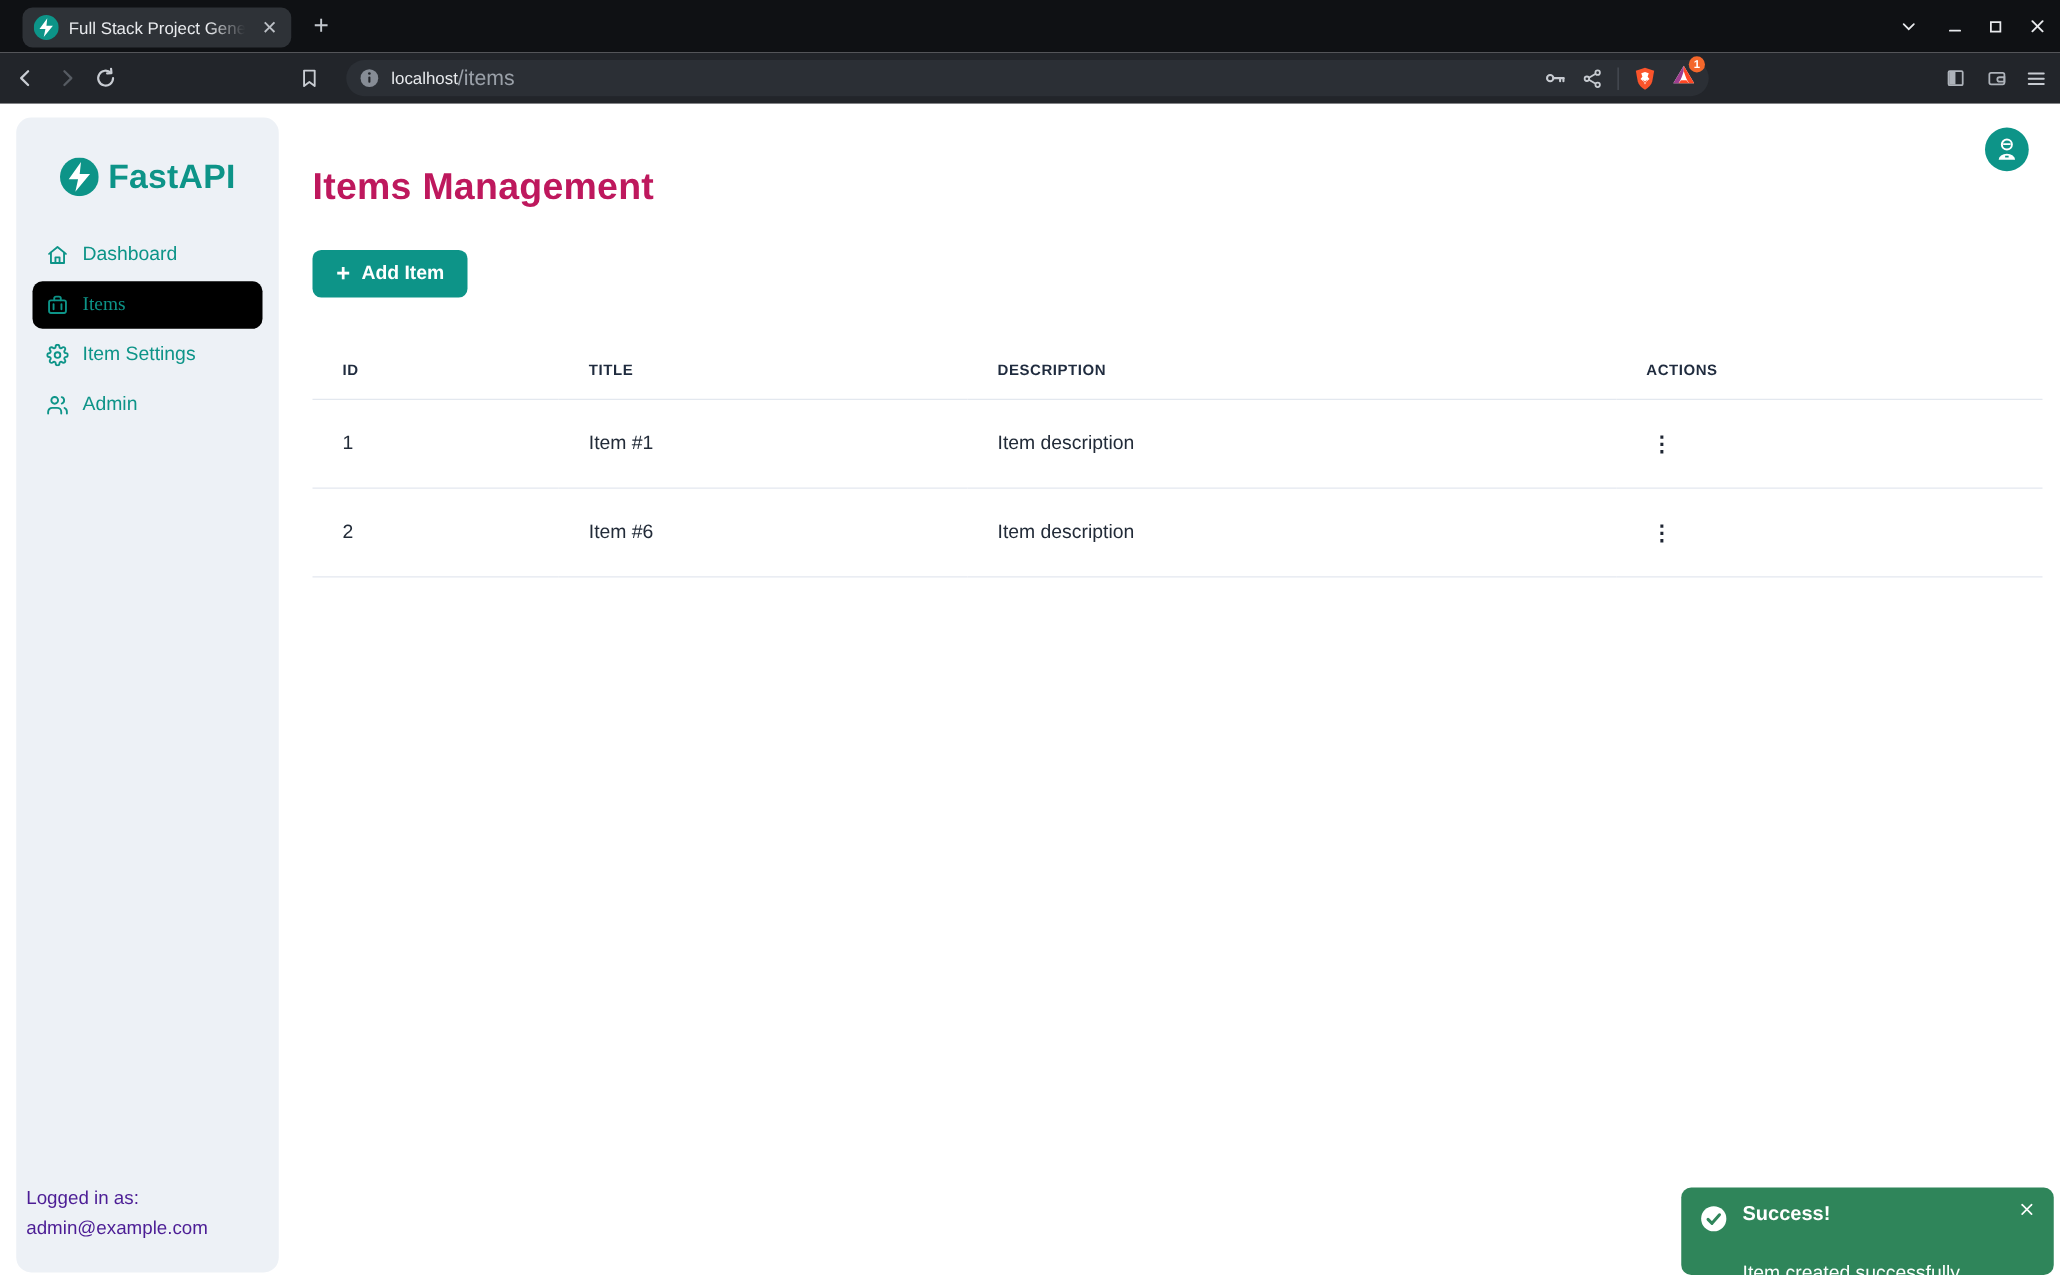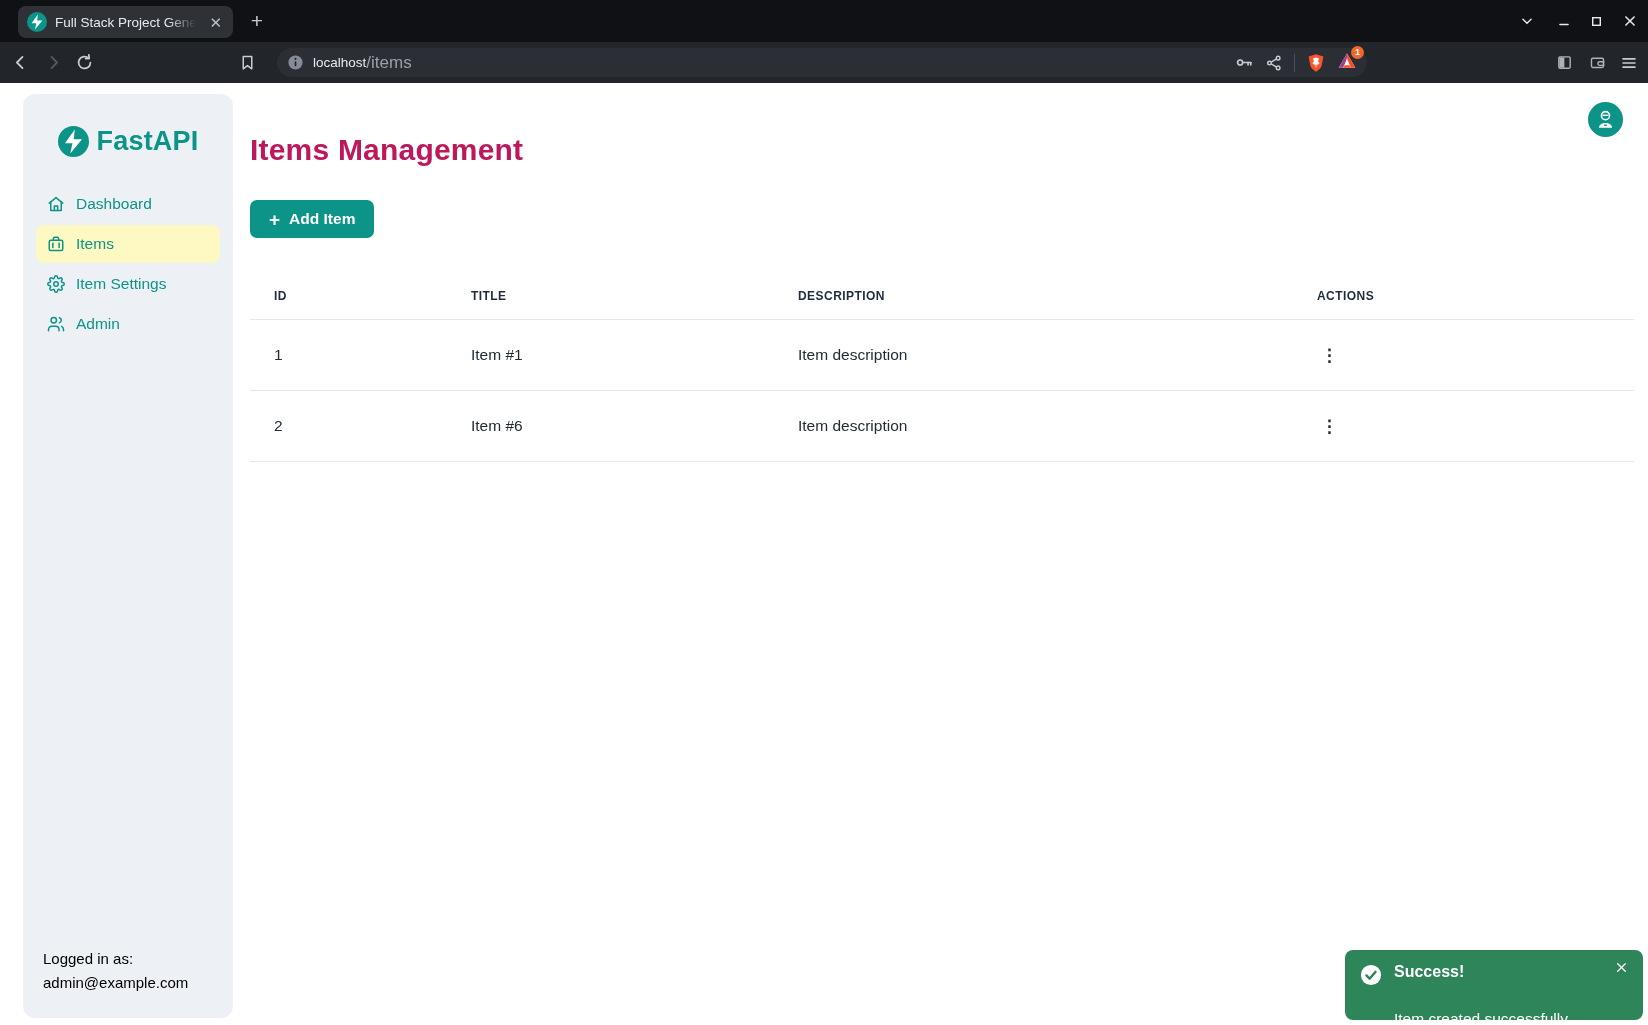--- a/index.html
+++ b/index.html
@@ -30,30 +30,30 @@
   .url-path { color:#9aa0a8; font-size:17px; }
   .urlbar-right { margin-left:auto; display:flex; align-items:center; gap:11px; }
   .url-divider { width:1px; height:18px; background:#4a4f57; }
   .badge { position:absolute; top:-5px; right:-7px; min-width:13px; height:13px; background:#f4672b;
            border-radius:7px; color:#fff; font-size:9px; font-weight:700; line-height:13px;
            text-align:center; padding:0 3px; }
 
   
   .content { position:relative; height:942px; background:#fff; }
 
-  .sidebar { position:absolute; left:23px; top:11px; bottom:7px; width:210px; background:#edf1f6;
+  .sidebar { position:absolute; left:13px; top:11px; bottom:7px; width:210px; background:#edf1f6;
              border-radius:12px; display:flex; flex-direction:column; }
   .brand { margin-top:32px; display:flex; align-items:center; justify-content:center; gap:8px; }
   .brand-text { color:#0d9488; font-size:27px; font-weight:600; letter-spacing:0.2px; }
   .nav { margin-top:28px; padding:0 13px; display:flex; flex-direction:column; gap:2px;text-align:center; }
   .nav-item { height:38px; border-radius:8px; display:flex; align-items:center; gap:11px;
               padding:0 11px; color:#0d9488; font-size:15.5px; cursor:pointer; }
-  .nav-item.active { background:#fef9c3; }
+  .nav-item.active { background:#000000;font-family:Liberation Serif, serif; }
   .nav-item svg { flex:0 0 18px; }
-  .side-foot { margin-top:auto; padding:0 20px 23px; color:#000000; font-size:15px; line-height:24px; }
+  .side-foot { margin-top:auto; padding:0 8px 23px; color:#4c1d95; font-size:15px; line-height:24px; }
 
   .main { position:absolute; left:223px; right:0; top:0; bottom:0; padding:0 14px 0 27px; }
   .avatar-btn { position:absolute; top:19px; right:25px; width:35px; height:35px; border-radius:50%;
                 background:#0d9488; display:flex; align-items:center; justify-content:center;
                 cursor:pointer; border:none; }
   .page-title { margin-top:50px; font-size:30px; font-weight:700; color:#be185d; letter-spacing:0.2px; }
   .add-btn { margin-top:33px; display:inline-flex; align-items:center; gap:9px; height:38px;
              padding:0 19px; background:#0d9488; border:none; border-radius:7px; color:#fff;
              font-size:15.5px; font-weight:700; font-family:inherit; cursor:pointer; }
   .add-plus { font-size:19px; font-weight:700; line-height:19px; }

